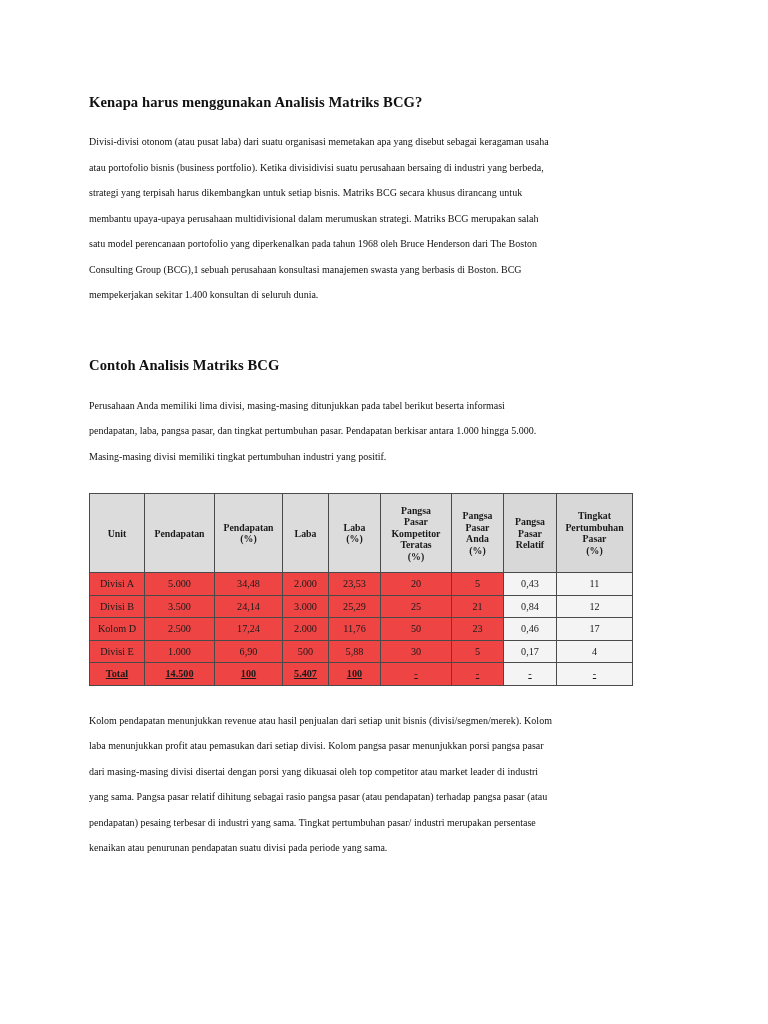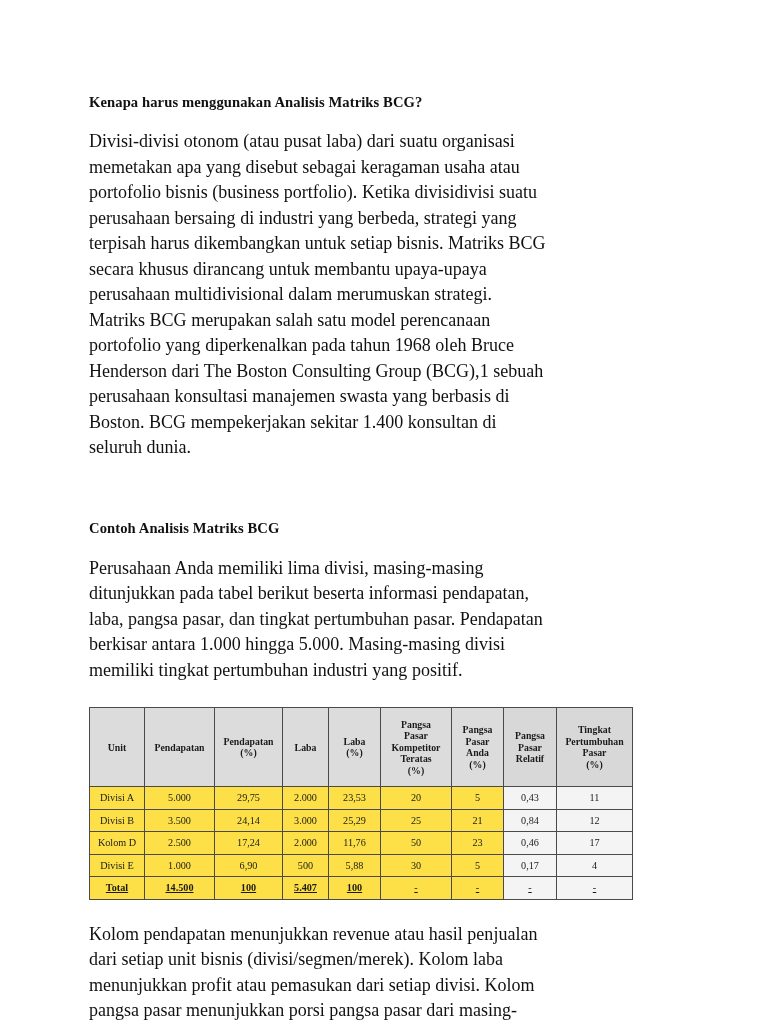--- a/index.html
+++ b/index.html
@@ -24,25 +24,25 @@
     position: relative;
   }
   h2.heading {
     font-size: 14.6px;
     font-weight: bold;
     margin: 0 0 18px 0;
     line-height: 1.25;
     letter-spacing: 0.1px;
   }
   h2.heading.second {
-    margin-top: 16px;
+    margin-top: 6px;
     margin-bottom: 19px;
   }
   p.para {
-    font-size: 18px;
+    font-size: 10px;
     line-height: 25.5px;
     margin: 0;
     text-align: left;
     letter-spacing: 0.01px;
   }
   .gap-after-p1 { height: 42px; }
   .gap-after-p2 { height: 24px; }
   .gap-after-table { height: 22px; }
 
   table.bcg {
@@ -62,21 +62,21 @@
     line-height: 11.5px;
     color: #1a1a1a;
   }
   table.bcg thead th {
     background: #dcdcdc;
     height: 78px;
     font-size: 9.8px;
   }
   table.bcg tbody td {
     height: 21.5px;
-    background: #fde047;
+    background: #ef4444;
     font-weight: normal;
     font-size: 10.2px;
   }
   table.bcg tbody td.shaded {
     background: #f4f4f4;
   }
   table.bcg thead th.shaded {
     background: #d8d8d8;
   }
   table.bcg tbody tr.total td {
@@ -170,21 +170,21 @@
           <span class="hdr-line">Pertumbuhan</span>
           <span class="hdr-line">Pasar</span>
           <span class="hdr-line">(%)</span>
         </th>
       </tr>
     </thead>
     <tbody>
       <tr>
         <td>Divisi A</td>
         <td>5.000</td>
-        <td>29,75</td>
+        <td>34,48</td>
         <td>2.000</td>
         <td>23,53</td>
         <td>20</td>
         <td>5</td>
         <td class="shaded">0,43</td>
         <td class="shaded">11</td>
       </tr>
       <tr>
         <td>Divisi B</td>
         <td>3.500</td>

